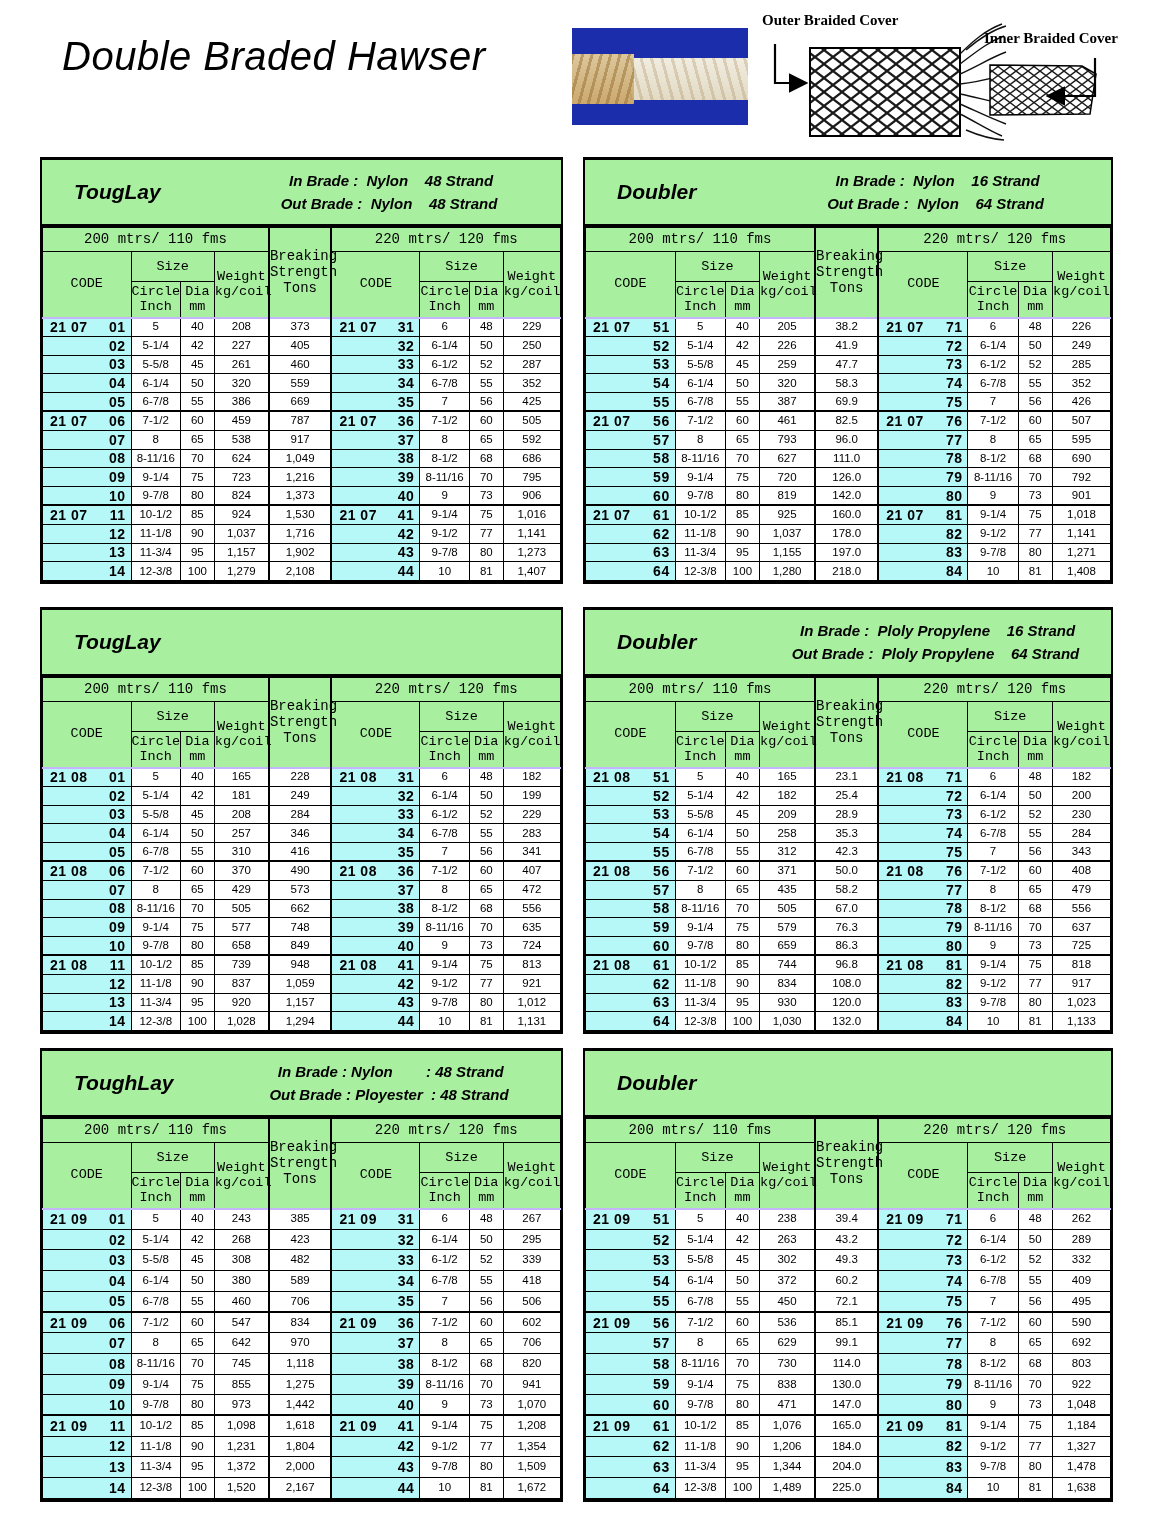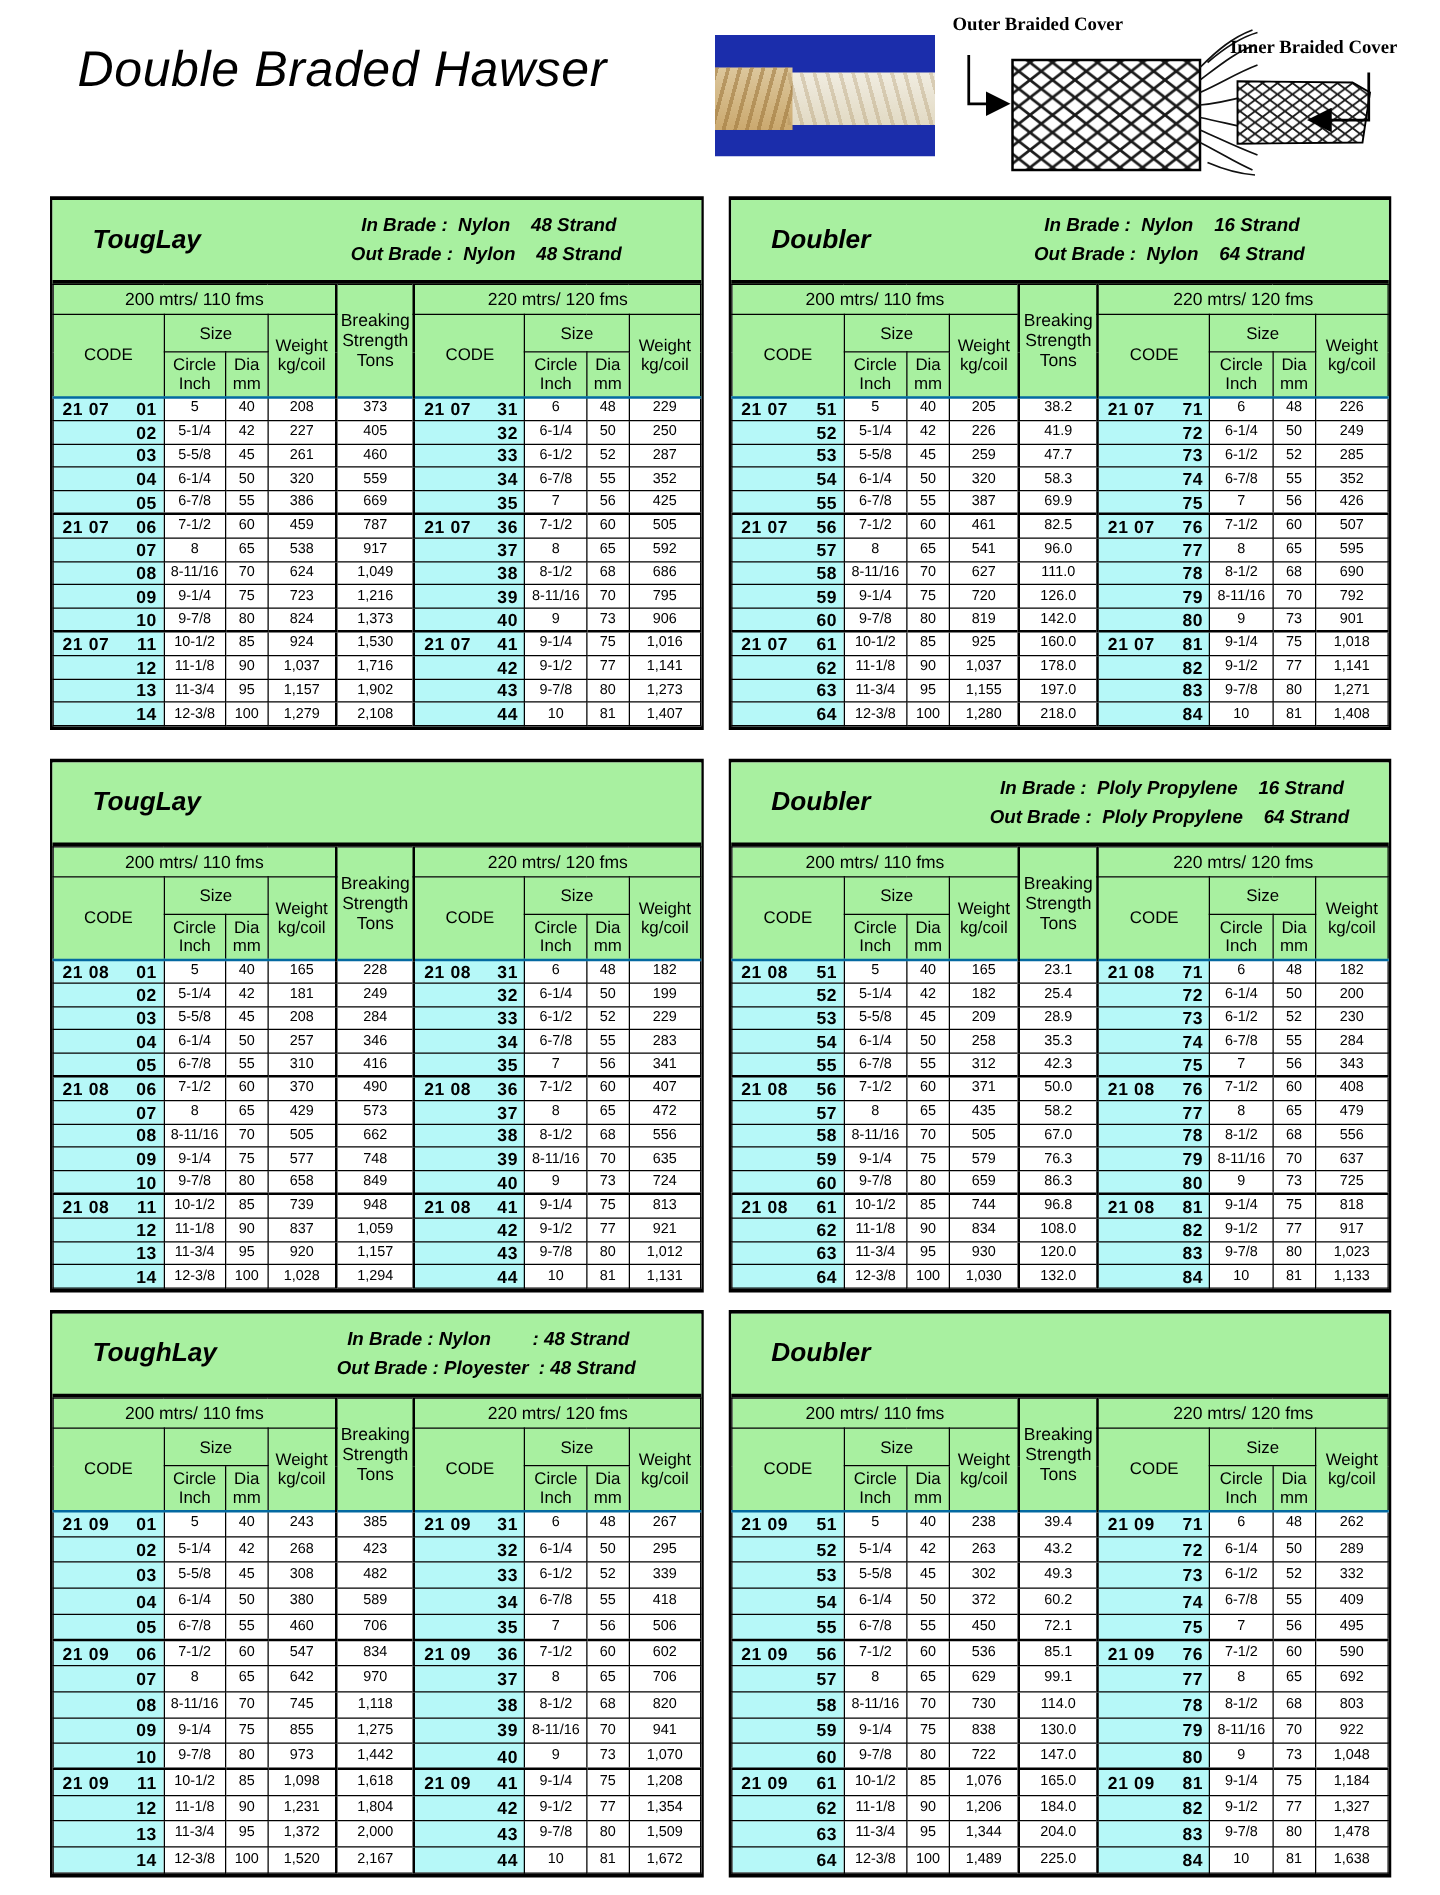--- a/index.html
+++ b/index.html
@@ -54,21 +54,21 @@
 
   table.grid { border-collapse:collapse; width:100%; table-layout:fixed; }
   .hcell {
     background:var(--green); border:1px solid #000; text-align:center;
     padding:0; line-height:1.15; font-size:13.5px;
   }
   .hrowA td { height:24px; font-size:14px; }
   .hrowB td { height:30px; }
   .hrowC td { height:36px; }
   .breaking { border-left:2px solid #000; border-right:2px solid #000; }
-  thead { border-bottom:2px solid #0369a1; }
+  thead { border-bottom:2px solid #c4b5fd;font-family:Liberation Mono, monospace; }
   .dcell {
     border:1px solid #000; height:18.8px; text-align:center;
     font-size:11.5px; padding:0; background:#fff; line-height:1;
   }
   .tall .dcell { height:20.7px; }
   .code {
     background:var(--cyan); font-weight:bold; font-size:14px;
     text-align:right; padding-right:5px; letter-spacing:.5px;
   }
   .cpfx { float:left; padding-left:7px; }
@@ -430,21 +430,21 @@
             <td class="dcell brk">82.5</td>
             <td class="dcell code"><span class="cpfx">21 07</span><span class="csfx">76</span></td>
             <td class="dcell">7-1/2</td>
             <td class="dcell">60</td>
             <td class="dcell">507</td>
           </tr>
           <tr>
             <td class="dcell code"><span class="cpfx"></span><span class="csfx">57</span></td>
             <td class="dcell">8</td>
             <td class="dcell">65</td>
-            <td class="dcell">541</td>
+            <td class="dcell">793</td>
             <td class="dcell brk">96.0</td>
             <td class="dcell code"><span class="cpfx"></span><span class="csfx">77</span></td>
             <td class="dcell">8</td>
             <td class="dcell">65</td>
             <td class="dcell">595</td>
           </tr>
           <tr>
             <td class="dcell code"><span class="cpfx"></span><span class="csfx">58</span></td>
             <td class="dcell">8-11/16</td>
             <td class="dcell">70</td>
@@ -1255,21 +1255,21 @@
             <td class="dcell brk">130.0</td>
             <td class="dcell code"><span class="cpfx"></span><span class="csfx">79</span></td>
             <td class="dcell">8-11/16</td>
             <td class="dcell">70</td>
             <td class="dcell">922</td>
           </tr>
           <tr>
             <td class="dcell code"><span class="cpfx"></span><span class="csfx">60</span></td>
             <td class="dcell">9-7/8</td>
             <td class="dcell">80</td>
-            <td class="dcell">722</td>
+            <td class="dcell">471</td>
             <td class="dcell brk">147.0</td>
             <td class="dcell code"><span class="cpfx"></span><span class="csfx">80</span></td>
             <td class="dcell">9</td>
             <td class="dcell">73</td>
             <td class="dcell">1,048</td>
           </tr>
           <tr class="gs">
             <td class="dcell code"><span class="cpfx">21 09</span><span class="csfx">61</span></td>
             <td class="dcell">10-1/2</td>
             <td class="dcell">85</td>

